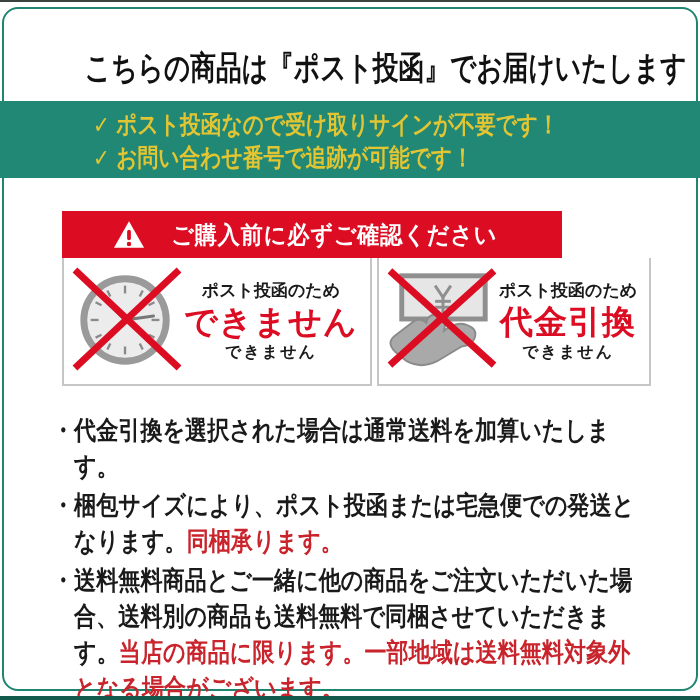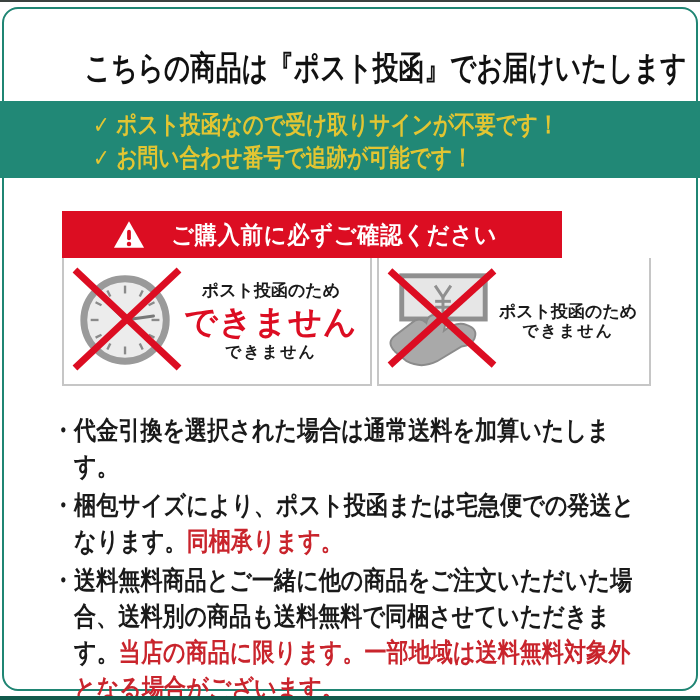--- a/index.html
+++ b/index.html
@@ -145,20 +145,21 @@
             </g>
             <path d="M10 88 Q1 79 10 72 L27 59 Q35 52 42 59 Q44 49 54 51 Q62 53 61 62 L60 67 Q73 57 83 61 Q95 65 91 75 Q88 82 78 83 L53 98 Q37 106 22 98 Z" fill="#a9a9a9" stroke="#8b8b8b" stroke-width="2"></path>
             <g stroke="#dc0d22" stroke-width="7">
               <line x1="5" y1="6" x2="111" y2="102"></line>
               <line x1="111" y1="6" x2="5" y2="102"></line>
             </g>
           </svg>
         </span>
         <div class="panel-text">
           <div class="panel-reason">ポスト投函のため</div>
+          <div class="panel-restriction">代金引換</div>
           <div class="panel-suffix">できません</div>
         </div>
       </div>
 
     </div>
   </div>
 
   <div class="notes">
       <div class="note-row">
         <span class="note-bullet">・</span>

